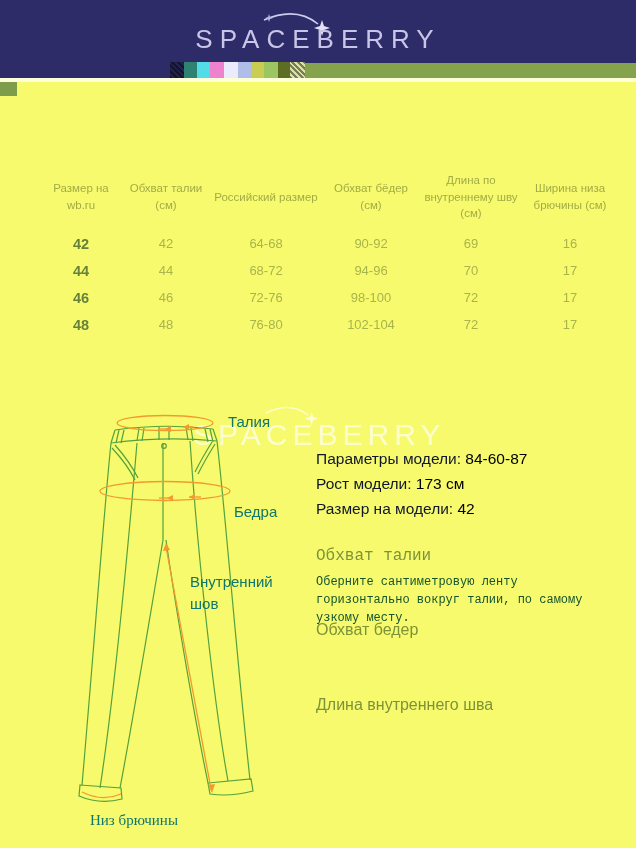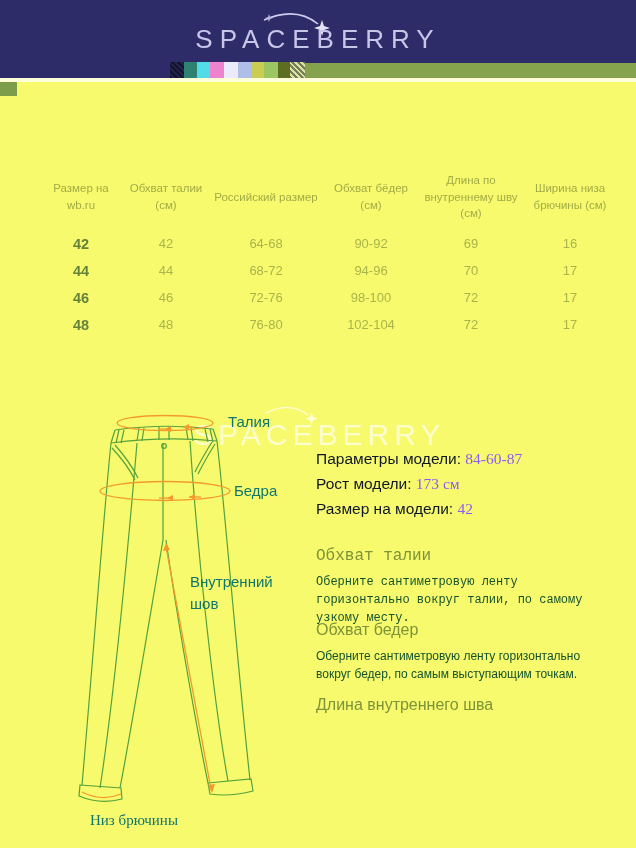--- a/index.html
+++ b/index.html
@@ -31,28 +31,28 @@
   .td.first{color:#66823a;font-size:14.5px;font-weight:bold;}
 
   
   .watermark{position:absolute;left:193px;top:418px;font-size:30px;letter-spacing:5px;
              color:rgba(253,254,216,0.9);font-weight:400;}
   .wm-comet{position:absolute;left:262px;top:399px;}
 
   
   .dlabel{position:absolute;color:#0f766e;font-size:15px;line-height:1.45;}
   .lbl-waist{left:228px;top:411px;}
-  .lbl-hips{left:234px;top:480px;}
+  .lbl-hips{left:234px;top:501px;}
   .lbl-inseam{left:190px;top:571px;width:100px;}
   .lbl-hem{left:90px;top:810px;font-family:Liberation Serif, serif;}
 
   
   .model-info{position:absolute;left:316px;top:446px;font-size:15.5px;line-height:1.62;}
   .model-info .lab{color:#0f172a;}
-  .model-info .val{color:#8b5cf6;font-family:Liberation Serif, serif;}
+  .model-info .val{color:#000000;}
   .section{position:absolute;left:316px;width:302px;}
   .sec-title{color:#7d9338;font-size:16px;margin:0 0 9px 0;font-weight:400;}
   .sec-desc{color:#14532d;font-size:12px;line-height:1.48;}
   .sec-waist{top:547px;font-family:Liberation Mono, monospace;}
   .sec-hips{top:621px;}
   .sec-inseam{top:696px;}
 
   .pants-svg{position:absolute;left:55px;top:400px;}
 </style>
 </head>
@@ -224,19 +224,18 @@
       <span class="val">42</span>
     </div>
   </div>
 
   <div class="section sec-waist">
     <div class="sec-title">Обхват талии</div>
     <div class="sec-desc">Оберните сантиметровую ленту горизонтально вокруг талии, по самому узкому месту.</div>
   </div>
   <div class="section sec-hips">
     <div class="sec-title">Обхват бедер</div>
-    <div class="sec-desc">Оберните сантиметровую ленту горизонтально вокруг бедер, по самым выступающим точкам.</div>
   </div>
   <div class="section sec-inseam">
     <div class="sec-title">Длина внутреннего шва</div>
   </div>
 
 </div>
 
 </body></html>

